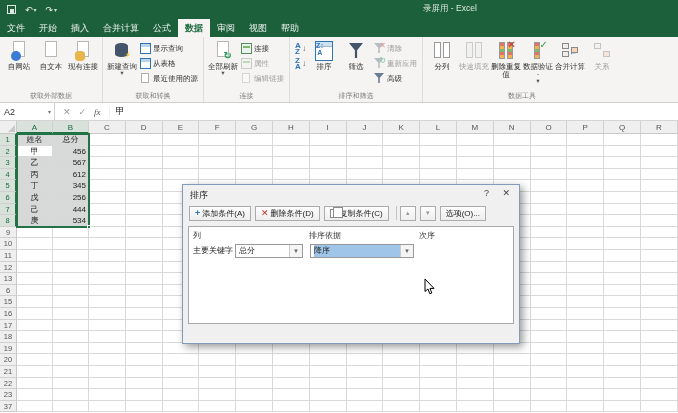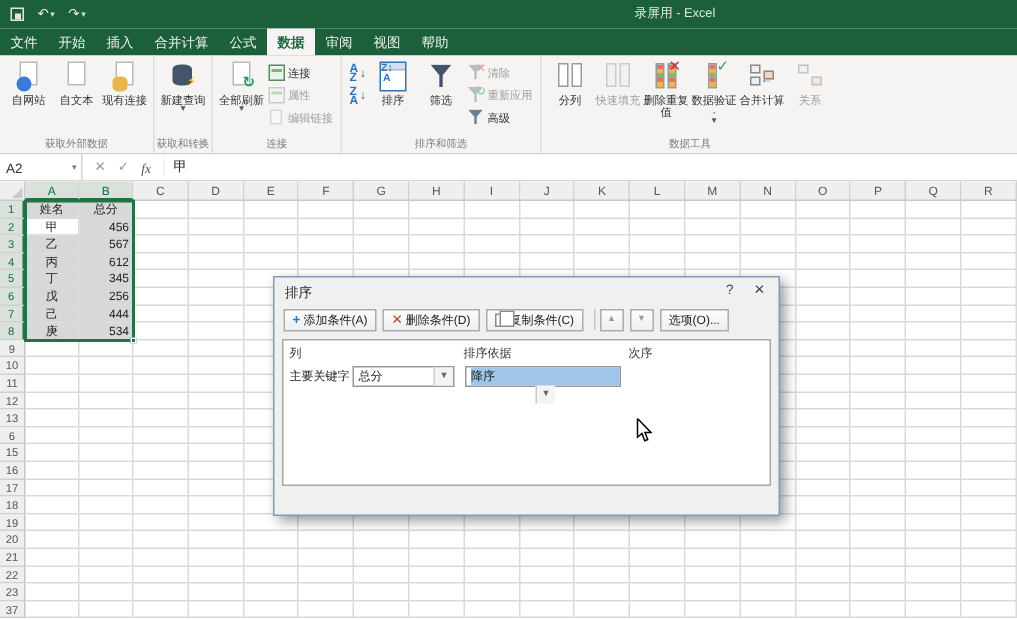--- a/index.html
+++ b/index.html
@@ -177,20 +177,40 @@
     </div>
     <div class="rgroup">
       <div class="ritems">
         <div class="rbig">
           <span class="icn icn-b">
             <span class="cyl-dark"></span>
             <span class="bolt">⚡</span>
           </span>
           <span class="blbl">新建查询</span>
           <span class="drop">▼</span>
+        </div>
+        <div class="rstack">
+          <div class="rsmall">
+            <span class="icn icn-s">
+              <span class="tbl-sm" style="position:absolute;inset:0"></span>
+            </span>
+            <span>显示查询</span>
+          </div>
+          <div class="rsmall">
+            <span class="icn icn-s">
+              <span class="tbl-sm" style="position:absolute;inset:0"></span>
+            </span>
+            <span>从表格</span>
+          </div>
+          <div class="rsmall">
+            <span class="icn icn-s">
+              <span class="file-sm"></span>
+            </span>
+            <span>最近使用的源</span>
+          </div>
         </div>
       </div>
       <div class="rlabel">获取和转换</div>
     </div>
     <div class="rgroup">
       <div class="ritems">
         <div class="rbig">
           <span class="icn icn-b">
             <span class="filebase"></span>
             <span class="refr">↻</span>
@@ -857,21 +877,21 @@
   <div id="dlg-list">
     <span class="col-h" style="left:4px;">列</span>
     <span class="col-h" style="left:120px;">排序依据</span>
     <span class="col-h" style="left:230px;">次序</span>
     <div id="crit">
       <span id="crit-label">主要关键字</span>
       <div class="dsel" style="width:68px;">
         <span class="dtext">总分</span>
         <span class="darr">▼</span>
       </div>
-      <div class="dsel hl" style="width:104px; margin-right:0;flex-direction:column;">
+      <div class="dsel hl" style="width:104px; margin-right:0;">
         <span class="dtext">降序</span>
         <span class="darr">▼</span>
       </div>
     </div>
   </div>
 
 </div>
 
 <svg id="cursor" width="11" height="16" viewBox="0 0 11 16">
   <polygon points="1,0 1,12.5 4,10 5.8,14.8 7.8,14 6,9.4 10,9.4" fill="#fff" stroke="#000" stroke-width="1"></polygon>

